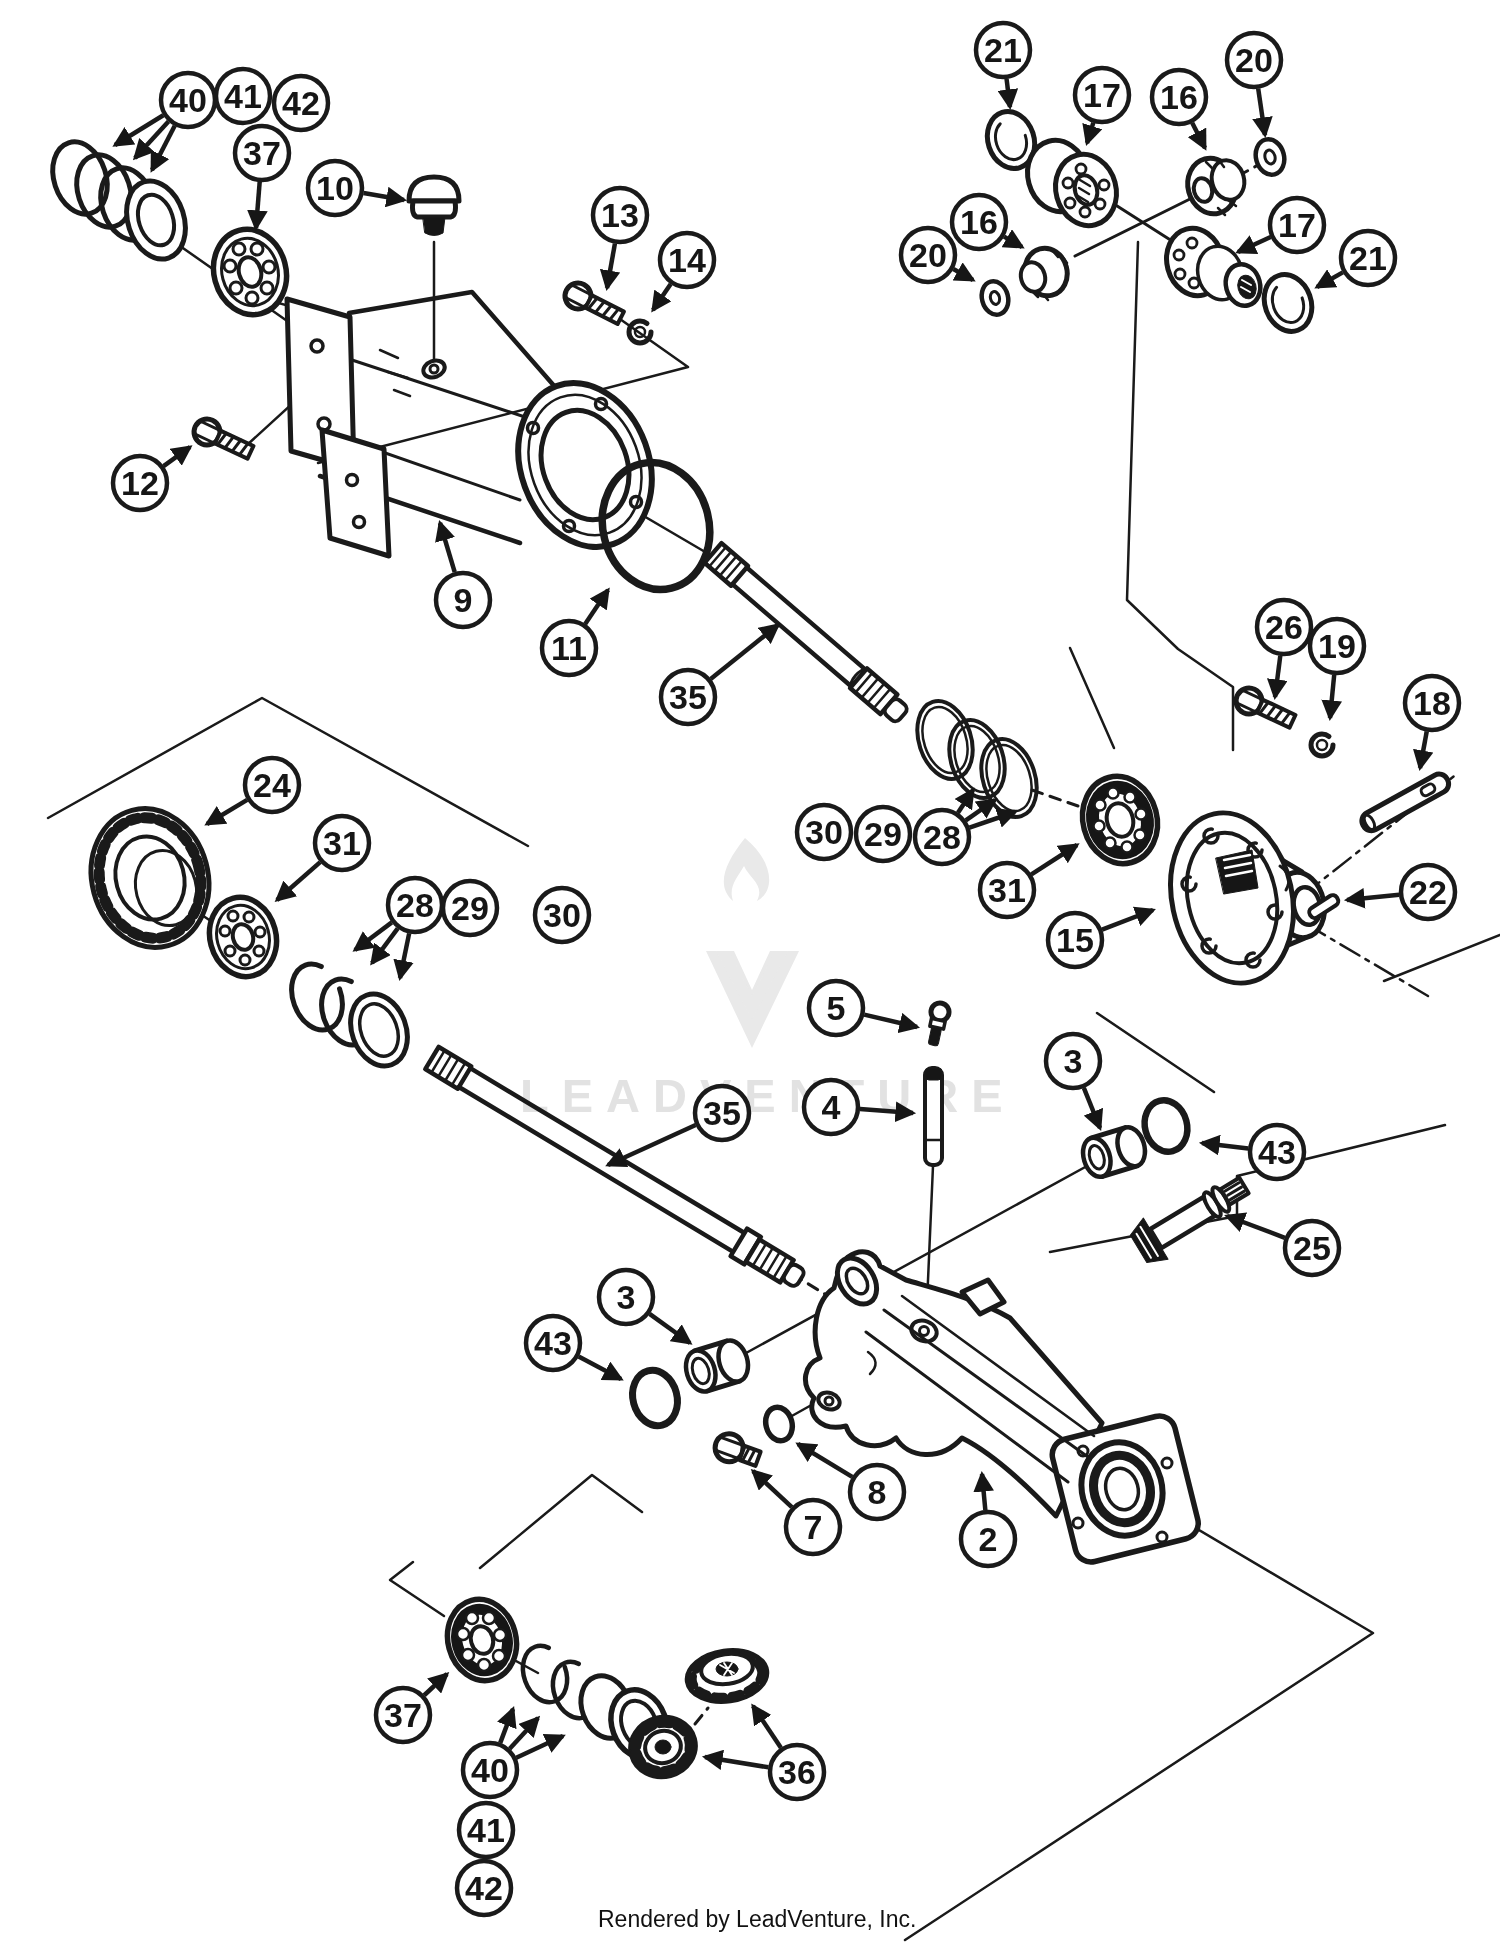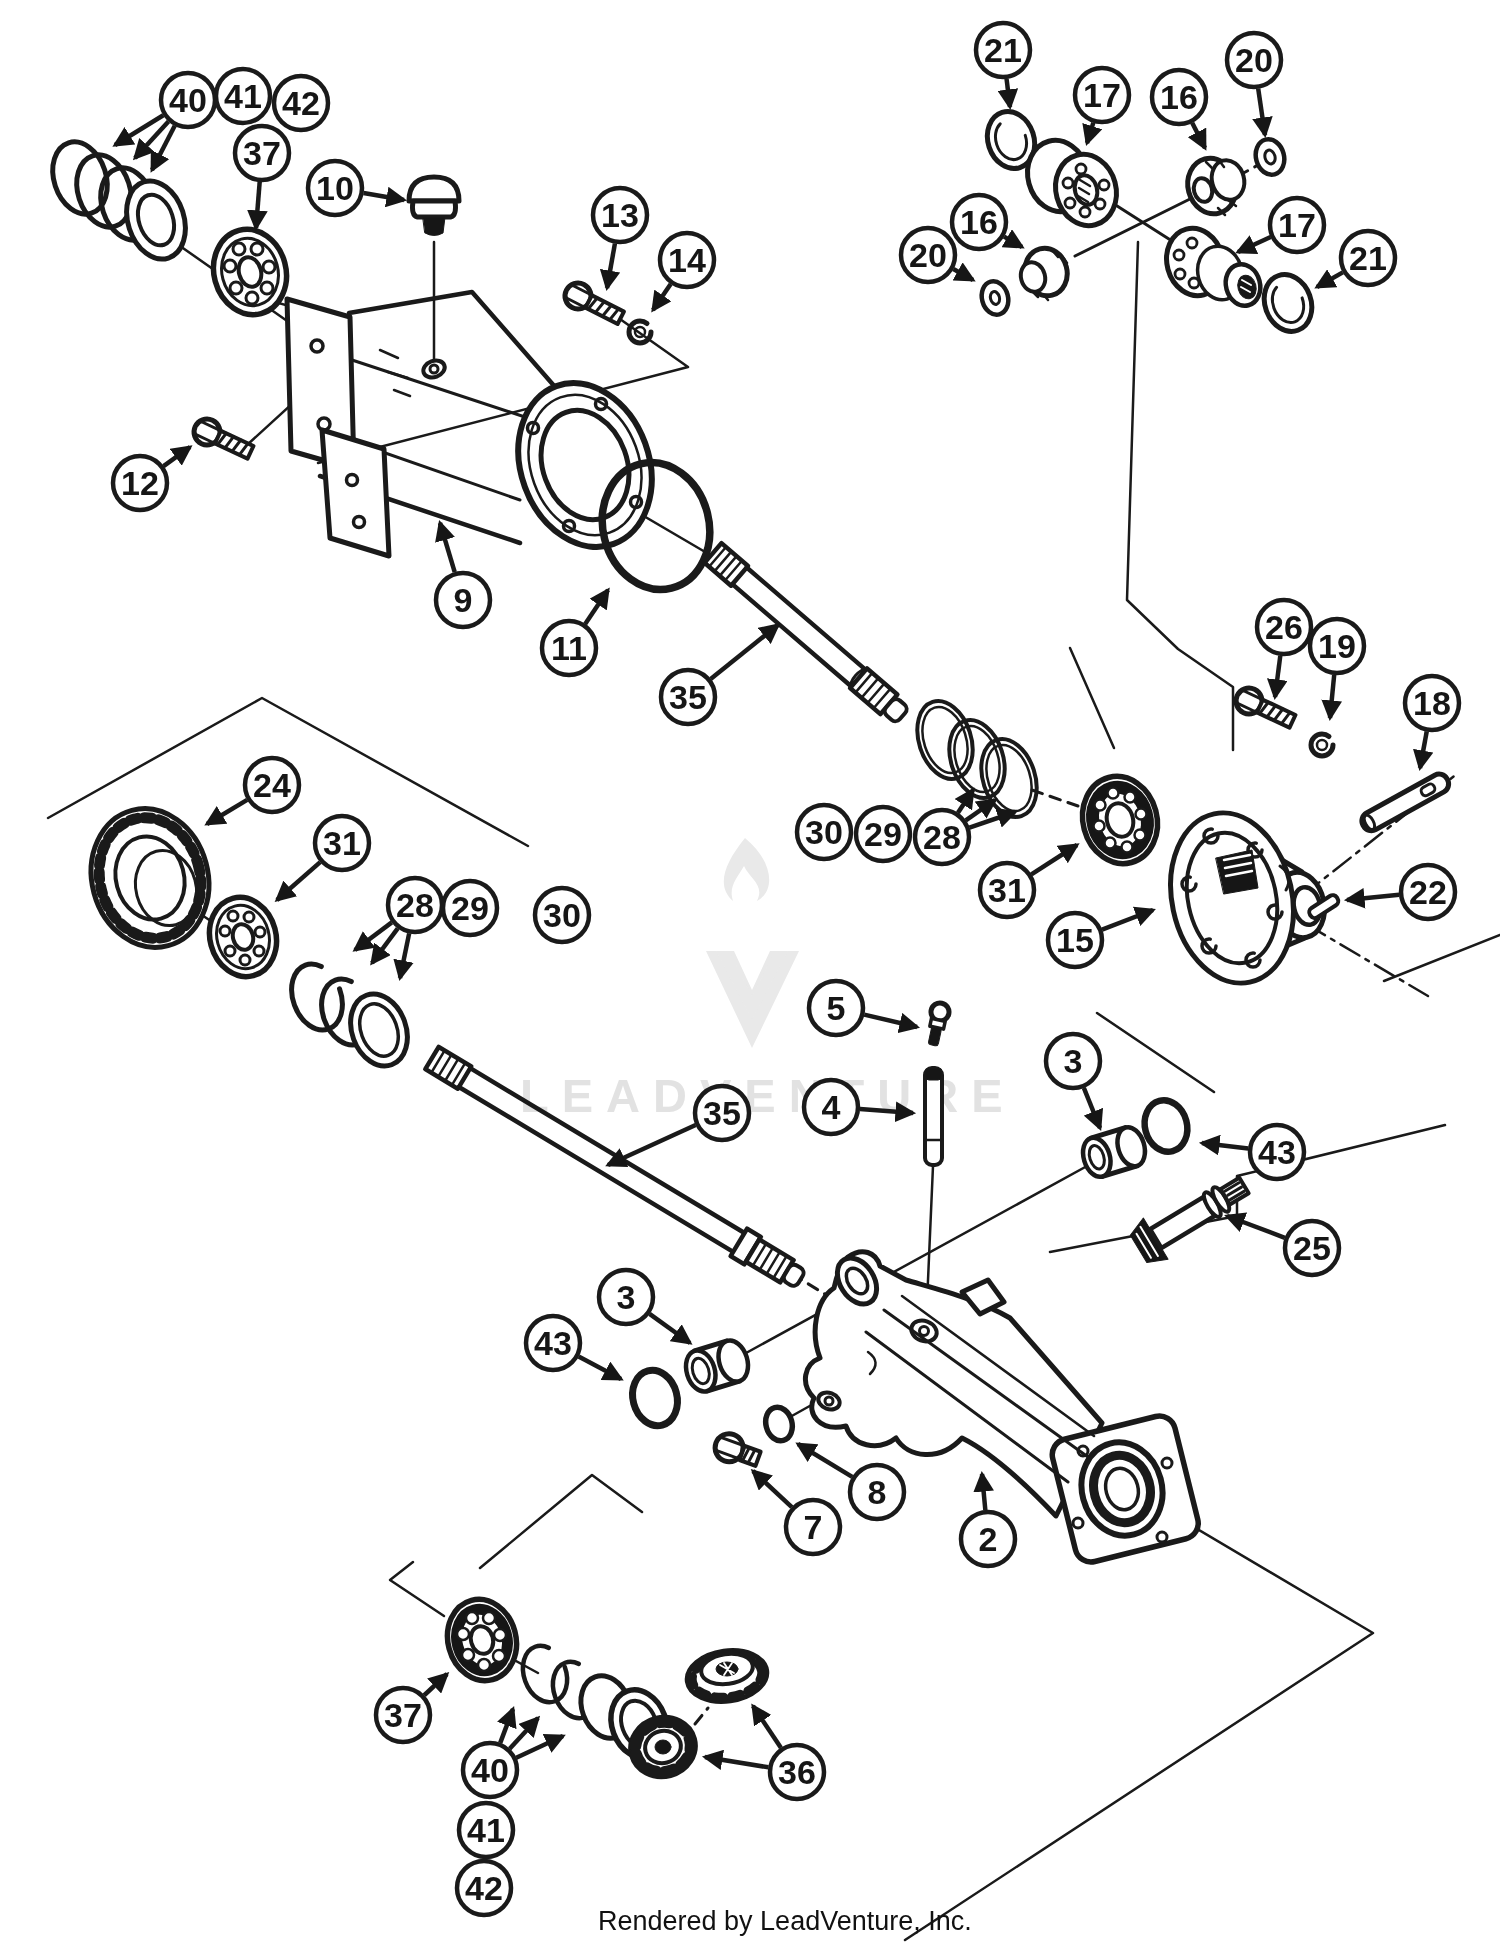--- a/index.html
+++ b/index.html
@@ -8,21 +8,21 @@
   svg{position:absolute;left:0;top:0;}
   .ink{stroke:#1a1a1a;fill:none;stroke-linecap:round;stroke-linejoin:round;}
   .fillw{fill:#ffffff;}
   .fillk{fill:#161616;}
   .thin{stroke-width:2.5;}
   .med{stroke-width:3;}
   .part{stroke-width:5;}
   .dash{stroke-dasharray:11 8;}
   .dashdot{stroke-dasharray:22 7 4 7;}
   #footer-text{position:absolute;left:598px;top:1906px;color:#111;
-       font-size:27px;letter-spacing:0px;white-space:nowrap;}
+       font-size:23px;letter-spacing:0px;white-space:nowrap;}
   text.balloon-num{font-family:"Liberation Sans",sans-serif;font-weight:700;
        text-anchor:middle;fill:#161616;}
   text.wm{font-family:"Liberation Sans",sans-serif;font-weight:700;}
 </style>
 </head>
 <body>
 
 <svg id="svg-root" width="1500" height="1948" viewBox="0 0 1500 1948">
   <defs>
     <marker id="arw" viewBox="0 0 10 10" refX="8.5" refY="5" markerWidth="4.6" markerHeight="4.6" orient="auto-start-reverse" markerUnits="strokeWidth">

